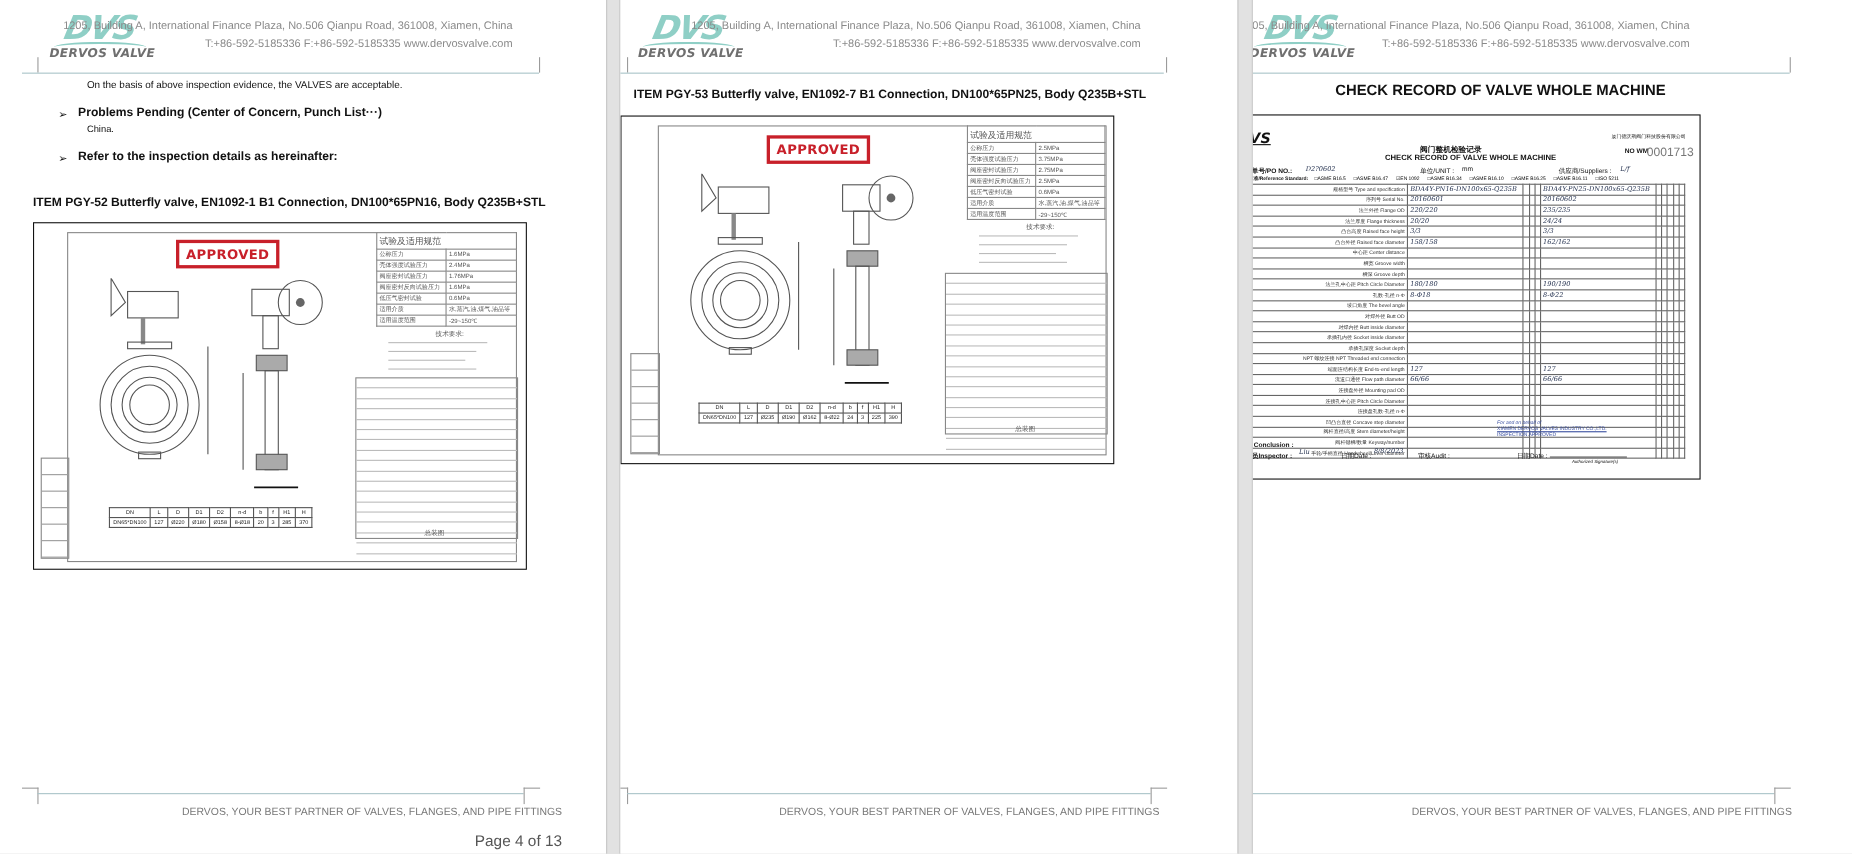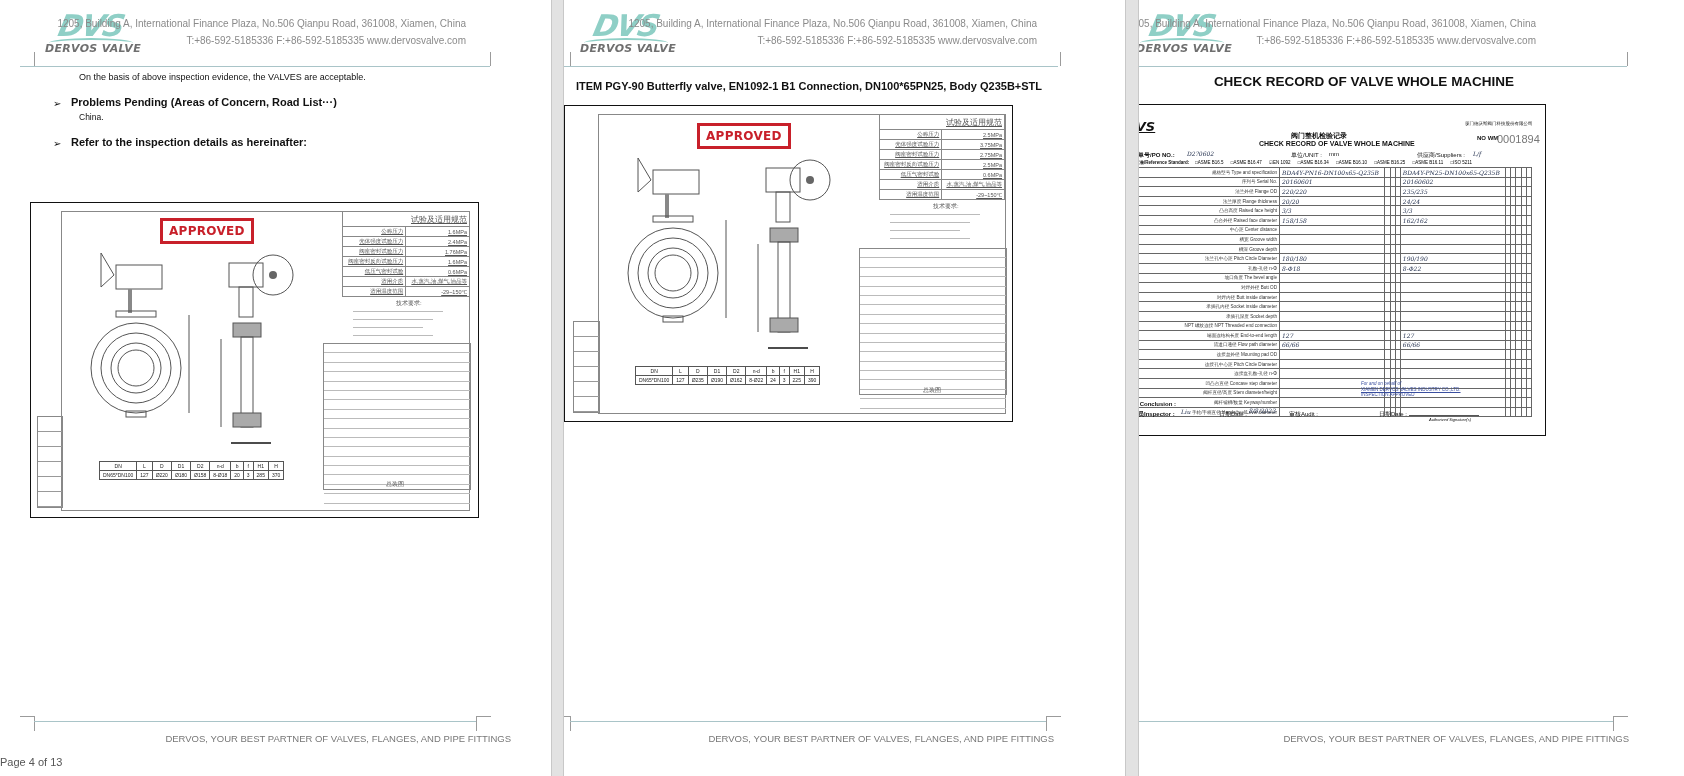--- a/index.html
+++ b/index.html
@@ -12,33 +12,33 @@
   .logo-text{position:absolute;left:0;top:31px;font:italic bold 11px "DejaVu Sans",sans-serif;color:#6f6f6f;letter-spacing:0.3px;white-space:nowrap;}
   .hdr-addr,.hdr-contact{position:absolute;font-size:10px;color:#8a8a8a;white-space:nowrap;text-align:right;}
   .hdr-line{position:absolute;height:1px;background:#a9c4c8;}
   .corner{position:absolute;width:14px;height:14px;border-color:#9b9b9b;border-style:solid;border-width:0;}
   .doc-text{position:absolute;white-space:nowrap;color:#111;}
   .item-title{position:absolute;font-weight:bold;font-size:11px;white-space:nowrap;color:#111;text-align:center;}
   .drawing{position:absolute;border:1.5px solid #111;background:#fff;box-sizing:border-box;}
   .inner-frame{position:absolute;border:1px solid #888;}
   .stamp{position:absolute;border:3px solid #c8202a;color:#c8202a;font:bold 12px "DejaVu Sans",sans-serif;padding:3px 6px;letter-spacing:0.3px;background:#fff;}
   .spec-table{position:absolute;border-collapse:collapse;font-size:5.5px;color:#555;background:#fff;}
-  .spec-table td{border:1px solid #888;padding:0 2px;height:9px;text-align:right;white-space:nowrap;text-decoration:underline;}
+  .spec-table td{border:1px solid #888;padding:0 2px;height:9px;text-align:left;white-space:nowrap;}
   .spec-title{font-size:8px;height:14px!important;}
   .dim-table{position:absolute;border-collapse:collapse;font-size:5px;color:#222;}
   .dim-table td{border:1px solid #555;padding:0 3px;height:8px;text-align:center;white-space:nowrap;}
   .parts{position:absolute;border:1px solid #888;}
   .parts div{height:8.4px;border-bottom:1px solid #bbb;}
   .side-strip{position:absolute;border:1px solid #888;}
   .side-strip div{border-bottom:1px solid #999;height:14px;}
   .note-line{position:absolute;height:1px;background:#bbb;}
   .valve{position:absolute;}
   .footer-line{position:absolute;height:1px;background:#a9c4c8;}
   .footer-text{position:absolute;font-size:9.5px;color:#777;white-space:nowrap;text-align:right;}
-  .page-num{position:absolute;font-size:11px;color:#555;white-space:nowrap;text-align:left;}
+  .page-num{position:absolute;font-size:14px;color:#555;white-space:nowrap;text-align:right;}
   .record{position:absolute;border:1.5px solid #111;background:#fff;box-sizing:border-box;}
   .rec-grid{position:absolute;border-collapse:collapse;font-size:4.6px;color:#333;}
   .rec-grid td{border:1px solid #666;height:8.6px;padding:0 2px;white-space:nowrap;}
   .hand{font:italic 6px "DejaVu Serif",serif;color:#24314f;}
 </style>
 </head>
 <body>
 
 <div class="page" style="left:0;width:551px;">
   <div class="hdr-logo" style="left:45px;">
@@ -48,26 +48,27 @@
   </div>
   <div class="hdr-addr" style="right:85px;top:18px;">1205, Building A, International Finance Plaza, No.506 Qianpu Road, 361008, Xiamen, China</div>
   <div class="hdr-contact" style="right:85px;top:35px;">T:+86-592-5185336   F:+86-592-5185335   www.dervosvalve.com</div>
   <div class="corner" style="left:20px;top:52px;border-right-width:1px;border-bottom-width:0;"></div>
   <div class="hdr-line" style="left:20px;width:470px;top:66px;"></div>
   <div class="corner" style="left:476px;top:52px;border-right-width:1px;"></div>
 
   <div class="doc-text" style="left:79px;top:72px;font-size:9px;">On the basis of above inspection evidence, the VALVES are acceptable.</div>
 
   <div class="doc-text" style="left:53px;top:98px;font-size:10px;">➢</div>
-  <div class="doc-text" style="left:71px;top:96px;font-size:11px;font-weight:bold;">Problems Pending (Areas of Concern, Road List···)</div>
+  <div class="doc-text" style="left:71px;top:96px;font-size:11px;font-weight:bold;">Problems Pending (Center of Concern, Punch List···)</div>
   <div class="doc-text" style="left:79px;top:112px;font-size:8.5px;">China.</div>
 
   <div class="doc-text" style="left:53px;top:138px;font-size:10px;">➢</div>
   <div class="doc-text" style="left:71px;top:136px;font-size:11px;font-weight:bold;">Refer to the inspection details as hereinafter:</div>
 
+  <div class="item-title" style="left:30px;width:460px;top:178px;">ITEM PGY-52 Butterfly valve, EN1092-1 B1 Connection, DN100*65PN16, Body Q235B+STL</div>
 
   <div class="drawing" style="left:30px;top:202px;width:449px;height:316px;">
     <div class="inner-frame" style="left:30px;top:8px;width:407px;height:298px;"></div>
     <div class="side-strip" style="left:6px;top:213px;width:24px;">
       <div></div>
         <div></div>
         <div></div>
         <div></div>
         <div></div>
         <div></div>
@@ -203,21 +204,21 @@
     <span class="logo-mark">DVS</span>
     <span class="logo-swoosh"></span>
     <span class="logo-text">DERVOS VALVE</span>
   </div>
   <div class="hdr-addr" style="right:88px;top:18px;">1205, Building A, International Finance Plaza, No.506 Qianpu Road, 361008, Xiamen, China</div>
   <div class="hdr-contact" style="right:88px;top:35px;">T:+86-592-5185336   F:+86-592-5185335   www.dervosvalve.com</div>
   <div class="corner" style="left:-8px;top:52px;border-right-width:1px;"></div>
   <div class="hdr-line" style="left:-8px;width:502px;top:66px;"></div>
   <div class="corner" style="left:482px;top:52px;border-right-width:1px;"></div>
 
-  <div class="item-title" style="left:0;width:490px;top:80px;">ITEM PGY-90 Butterfly valve, EN1092-1 B1 Connection, DN100*65PN25, Body Q235B+STL</div>
+  <div class="item-title" style="left:0;width:490px;top:80px;">ITEM PGY-53 Butterfly valve, EN1092-7 B1 Connection, DN100*65PN25, Body Q235B+STL</div>
 
   <div class="drawing" style="left:0;top:105px;width:449px;height:317px;">
     <div class="inner-frame" style="left:33px;top:8px;width:406px;height:298px;"></div>
     <div class="side-strip" style="left:8px;top:215px;width:25px;">
       <div></div>
         <div></div>
         <div></div>
         <div></div>
         <div></div>
         <div></div>
@@ -360,21 +361,21 @@
   <div class="corner" style="left:474px;top:52px;border-right-width:1px;"></div>
 
   <div class="item-title" style="left:-40px;width:530px;top:74px;font-size:13.5px;">CHECK RECORD OF VALVE WHOLE MACHINE</div>
 
   <div class="record" style="left:-41px;top:104px;width:448px;height:332px;">
     <div class="doc-text" style="left:26px;top:14px;font:italic 900 13px 'DejaVu Sans',sans-serif;color:#111;text-decoration:underline;">DVS</div>
     <div class="doc-text" style="left:192px;top:26px;font-size:7px;font-weight:bold;">阀门整机检验记录</div>
     <div class="doc-text" style="left:160px;top:35px;font-size:7px;font-weight:bold;">CHECK RECORD OF VALVE  WHOLE MACHINE</div>
     <div class="doc-text" style="left:366px;top:16px;font-size:4.5px;">厦门德沃斯阀门科技股份有限公司</div>
     <div class="doc-text" style="left:378px;top:30px;font-size:6px;font-weight:bold;">NO WM</div>
-    <div class="doc-text" style="left:398px;top:28px;font-size:11px;color:#777;">0001894</div>
+    <div class="doc-text" style="left:398px;top:28px;font-size:11px;color:#777;">0001713</div>
 
     <div class="doc-text" style="left:27px;top:46px;font-size:6px;font-weight:bold;">计划单号/PO NO.:</div>
     <div class="doc-text hand" style="left:88px;top:45px;">D2?0602</div>
     <div class="doc-text" style="left:192px;top:46px;font-size:6px;">单位/UNIT :</div>
     <div class="doc-text" style="left:230px;top:46px;font-size:6px;">mm</div>
     <div class="doc-text" style="left:318px;top:46px;font-size:6px;">供应商/Suppliers :</div>
     <div class="doc-text hand" style="left:374px;top:45px;">L/f</div>
 
     <div class="doc-text" style="left:27px;top:55px;font-size:4.5px;font-weight:bold;">参照标准/Reference Standard:</div>
     <div style="position:absolute;left:96px;top:55px;font-size:4.5px;white-space:nowrap;">

